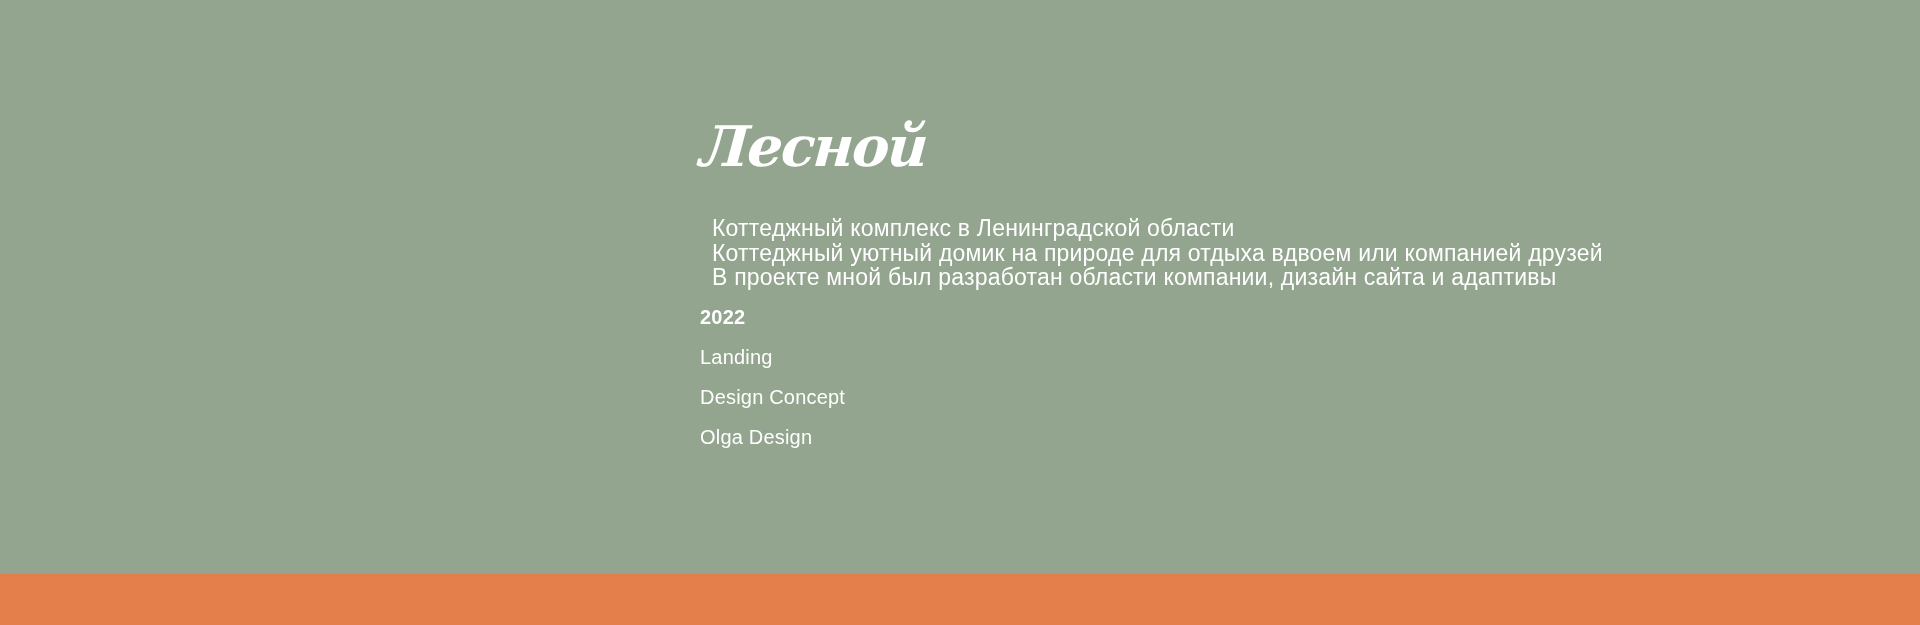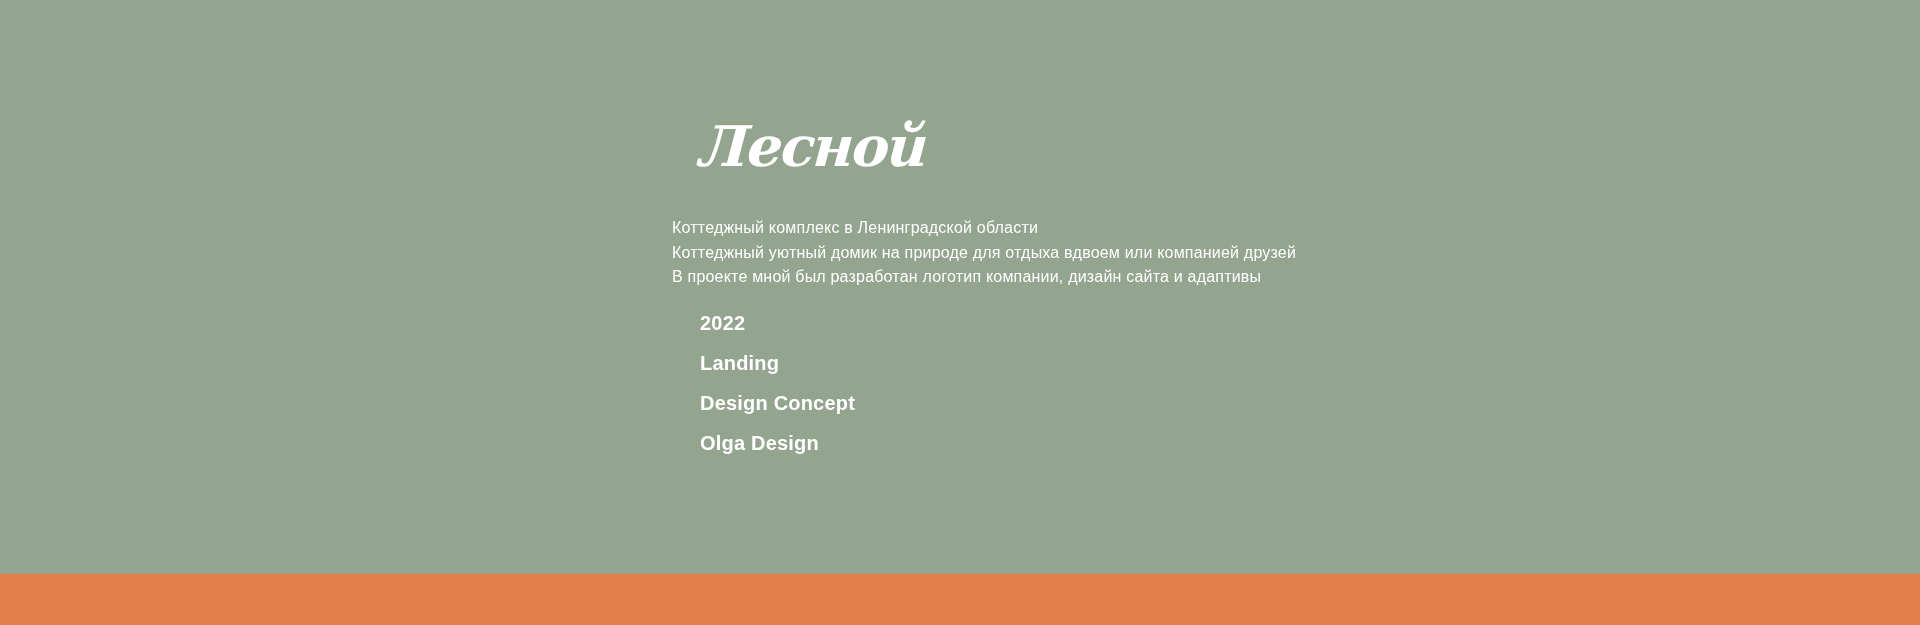--- a/index.html
+++ b/index.html
@@ -26,43 +26,41 @@
     font-weight: 700;
     font-size: 56px;
     line-height: 1.1;
     letter-spacing: -2px;
     transform: skewX(-4deg);
     transform-origin: left bottom;
   }
 
   .description {
     position: absolute;
-    left: 672px;
+    left: 712px;
     top: 216px;
-    font-size: 16px;
+    font-size: 23px;
     line-height: 24.5px;
     font-weight: 400;
     letter-spacing: 0.2px;
     white-space: nowrap;
   }
 
   .meta {
     position: absolute;
     left: 700px;
     top: 307px;
     list-style: none;
     font-size: 20px;
-    margin-top: 6px;
   }
 
   .meta li {
     line-height: 20px;
     margin-bottom: 20px;
     letter-spacing: 0.2px;
-    font-weight: bold;
   }
 
   .meta li.year {
     font-weight: 700;
   }
 
   .accent-bar {
     position: absolute;
     left: 0;
     bottom: 0;
@@ -73,21 +71,21 @@
 </head>
 <body>
 
 <div class="cover" style="background-color: rgb(147, 164, 143); color: rgb(255, 255, 255);">
 
   <h1 class="logo">Лесной</h1>
 
   <div class="description">
     <p>Коттеджный комплекс в Ленинградской области</p>
     <p>Коттеджный уютный домик на природе для отдыха вдвоем или компанией друзей</p>
-    <p>В проекте мной был разработан логотип компании, дизайн сайта и адаптивы</p>
+    <p>В проекте мной был разработан области компании, дизайн сайта и адаптивы</p>
   </div>
 
   <ul class="meta">
     <li class="year">2022</li>
     <li>Landing</li>
     <li>Design Concept</li>
     <li>Olga Design</li>
   </ul>
 
   <div class="accent-bar" style="background-color: rgb(228, 126, 75);"></div>

